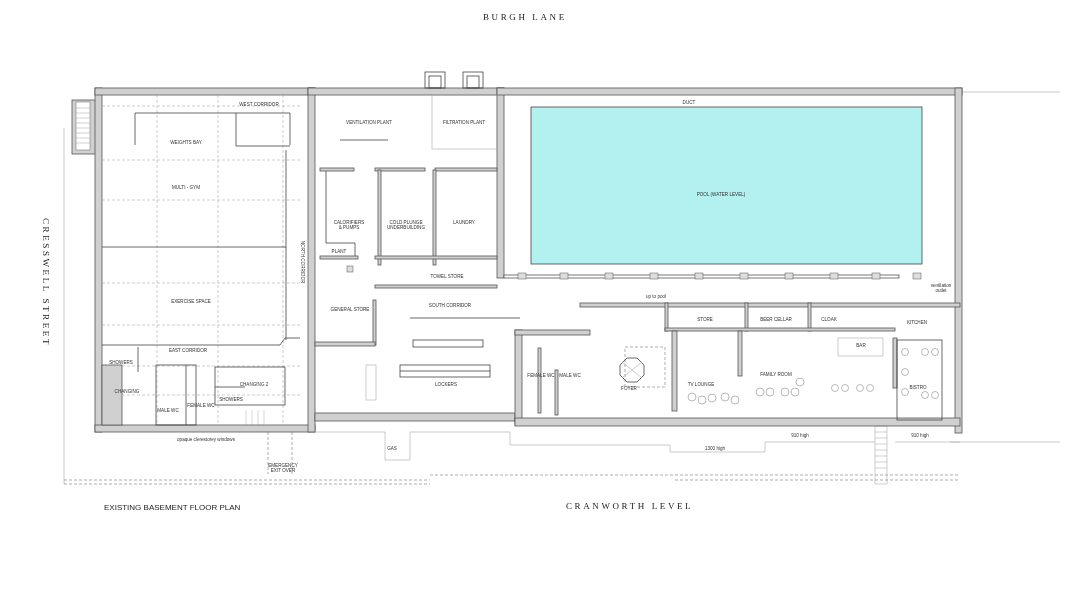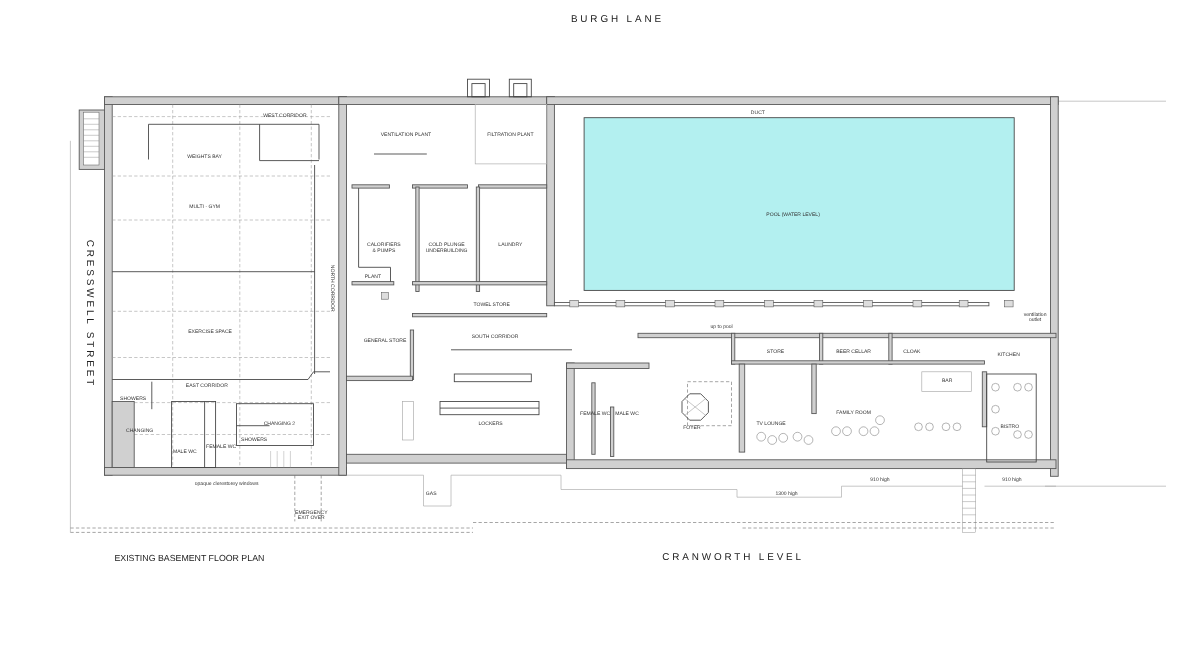--- a/index.html
+++ b/index.html
@@ -1,18 +1,18 @@
 <!DOCTYPE html>
 <html><head>
   <meta charset="utf-8">
   <style>
     html, body { margin:0; padding:0; background:#ffffff; }
     body { width:1080px; height:602px; position:relative; overflow:hidden; font-family:"Liberation Sans", sans-serif; }
     #plan { position:absolute; left:0; top:0; }
-    .street { position:absolute; font-family:Liberation Sans, sans-serif; font-size:9px; letter-spacing:2.6px; color:#222;margin-left:36px; }
+    .street { position:absolute; font-family:Liberation Serif, serif; font-size:9px; letter-spacing:2.6px; color:#222; }
     .street-v { writing-mode:vertical-rl; }
     .title { position:absolute; font-family:"Liberation Sans", sans-serif; font-size:8px; color:#222; }
     .lbl { font-family:"Liberation Sans", sans-serif; font-size:4.6px; fill:#333; text-anchor:middle; }
     .wall { fill:#d0d0d0; stroke:#555; stroke-width:0.8; }
     .thin { fill:none; stroke:#444; stroke-width:0.8; }
     .grid { fill:none; stroke:#999; stroke-width:0.5; stroke-dasharray:3 2; }
     .dash { fill:none; stroke:#777; stroke-width:0.6; stroke-dasharray:3 2; }
     .light { fill:none; stroke:#aaa; stroke-width:0.6; }
   </style>
 </head>

